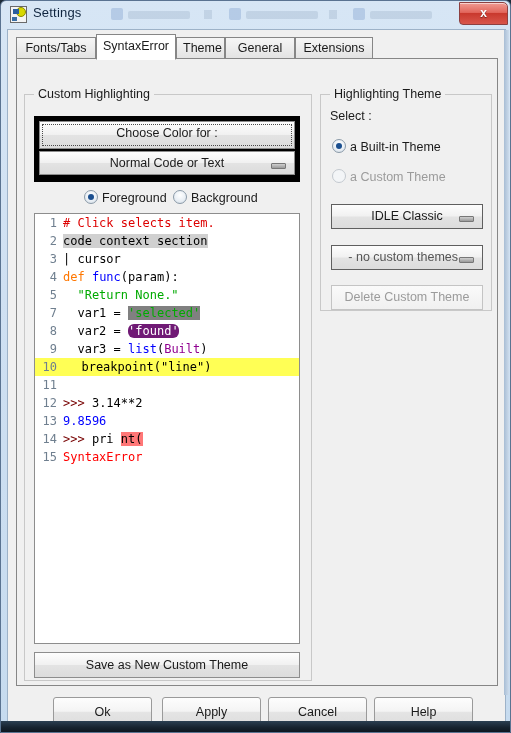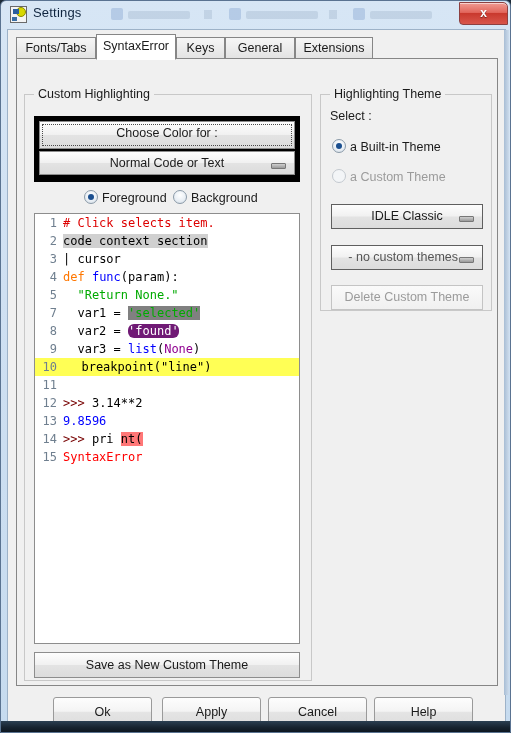--- a/index.html
+++ b/index.html
@@ -320,21 +320,21 @@
     </div>
 
     <div id="close-button">x</div>
   </div>
 
   <div id="dialog">
 
     <div id="tabstrip">
       <div class="tab" style="left:0px;   width:80px">Fonts/Tabs</div>
       <div class="tab active" style="left:80px;  width:80px">SyntaxError</div>
-      <div class="tab" style="left:160px; width:49px">Keys</div>
+      <div class="tab" style="left:160px; width:49px">Theme</div>
       <div class="tab" style="left:209px; width:70px">General</div>
       <div class="tab" style="left:279px; width:78px">Extensions</div>
     </div>
     <div id="tab-underline"></div>
 
     <div id="content">
 
       <div class="groupbox" id="group-custom">
         <div class="group-title">Custom Highlighting</div>
 
@@ -357,21 +357,21 @@
         </div>
 
         <div id="code-sample">
           <div class="code-line"><span class="ln">1</span><span class="c-comment">#&nbsp;Click&nbsp;selects&nbsp;item.</span></div>
           <div class="code-line"><span class="ln">2</span><span class="c-normal hl-context">code&nbsp;context&nbsp;section</span></div>
           <div class="code-line"><span class="ln">3</span><span class="cursor-bar">|</span><span class="c-normal">&nbsp;cursor</span></div>
           <div class="code-line"><span class="ln">4</span><span class="c-keyword">def</span><span class="c-normal">&nbsp;</span><span class="c-def">func</span><span class="c-normal">(param):</span></div>
           <div class="code-line"><span class="ln">5</span><span class="c-string">&nbsp;&nbsp;"Return&nbsp;None."</span></div>
           <div class="code-line"><span class="ln">7</span><span class="c-normal">&nbsp;&nbsp;var1&nbsp;=&nbsp;</span><span class="c-string hl-sel">'selected'</span></div>
           <div class="code-line"><span class="ln">8</span><span class="c-normal">&nbsp;&nbsp;var2&nbsp;=&nbsp;</span><span class="hl-found">'found'</span></div>
-          <div class="code-line"><span class="ln">9</span><span class="c-normal">&nbsp;&nbsp;var3&nbsp;=&nbsp;</span><span class="c-def">list</span><span class="c-normal">(</span><span class="c-builtin">None</span><span class="c-normal">)</span></div>
+          <div class="code-line"><span class="ln">9</span><span class="c-normal">&nbsp;&nbsp;var3&nbsp;=&nbsp;</span><span class="c-def">list</span><span class="c-normal">(</span><span class="c-builtin">Built</span><span class="c-normal">)</span></div>
           <div class="code-line hl-break" style="padding-left:0"><span class="ln" style="margin-right:10px;padding-left:4px">10</span><span class="c-normal">&nbsp;&nbsp;breakpoint("line")</span></div>
           <div class="code-line"><span class="ln">11</span></div>
           <div class="code-line"><span class="ln">12</span><span class="c-prompt">&gt;&gt;&gt;</span><span class="c-normal">&nbsp;3.14**2</span></div>
           <div class="code-line"><span class="ln">13</span><span class="c-output">9.8596</span></div>
           <div class="code-line"><span class="ln">14</span><span class="c-prompt">&gt;&gt;&gt;</span><span class="c-normal">&nbsp;pri&nbsp;</span><span class="c-normal hl-errbg">nt(</span></div>
           <div class="code-line"><span class="ln">15</span><span class="c-error">SyntaxError</span></div>
         </div>
 
         <div id="save-theme-button">Save as New Custom Theme</div>
       </div>

